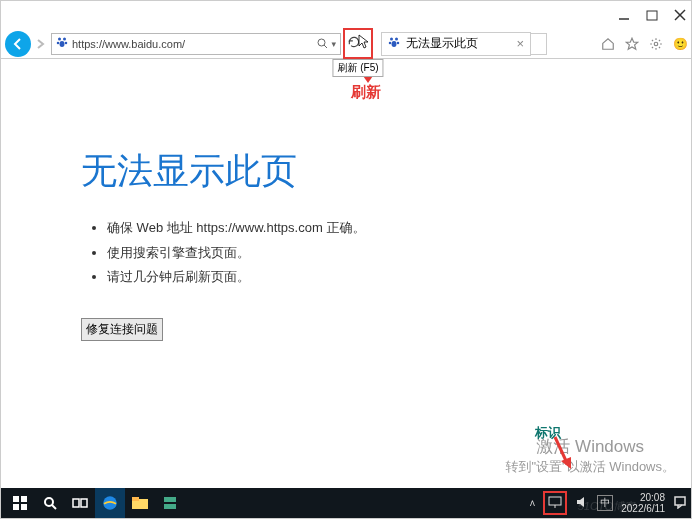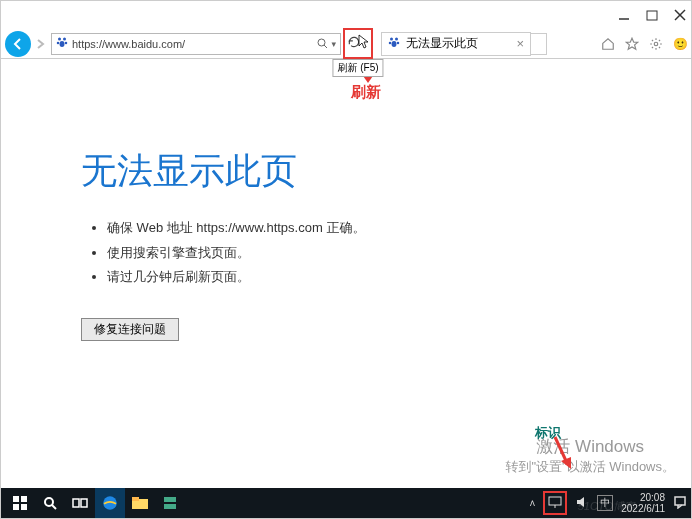--- a/index.html
+++ b/index.html
@@ -28,21 +28,21 @@
   .right-icons { margin-left: auto; display: flex; gap: 10px; color: #888; align-items: center; }
   .ri { width: 14px; height: 14px; }
 
   .arrow-down { position: absolute; left: 358px; top: 56px; z-index: 4; }
   .arrow-down svg { display: block; }
   .refresh-label { position: absolute; left: 350px; top: 82px; color: #e53935; font-weight: bold; font-size: 15px; z-index: 4; }
 
   .page { flex: 1; padding: 40px 0 0 80px; position: relative; }
   .err-title { font-size: 36px; font-weight: 400; color: #1a75cf; margin: 48px 0 20px; }
   .err-list { list-style: disc; padding-left: 26px; color: #333; font-size: 13px; line-height: 1.9; }
-  .fix-btn { margin-top: 28px; border: 1px solid #888; background: #e9e9e9; padding: 2px 12px; font-size: 12px; display: inline-block; }
+  .fix-btn { margin-top: 28px; border: 1px solid #888; background: #e9e9e9; padding: 2px 4px; font-size: 12px; display: inline-block; }
 
   .activate { position: absolute; right: 16px; bottom: 42px; color: #999; font-size: 13px; text-align: center; }
   .activate .a1 { font-size: 17px; }
   .label-biaoshi { position: absolute; right: 130px; bottom: 76px; color: #0f766e; font-weight: bold; font-size: 13px; z-index: 4; }
   .arrow-tray { position: absolute; right: 118px; bottom: 44px; z-index: 4; }
 
   .taskbar { height: 30px; background: #10171d; display: flex; align-items: center; padding: 0 4px; position: relative; }
   .tb-btn { width: 30px; height: 30px; display: flex; align-items: center; justify-content: center; color: #fff; }
   .tb-active { background: #0a3a5e; }
   .tray { margin-left: auto; display: flex; align-items: center; gap: 8px; color: #ddd; font-size: 10px; }

